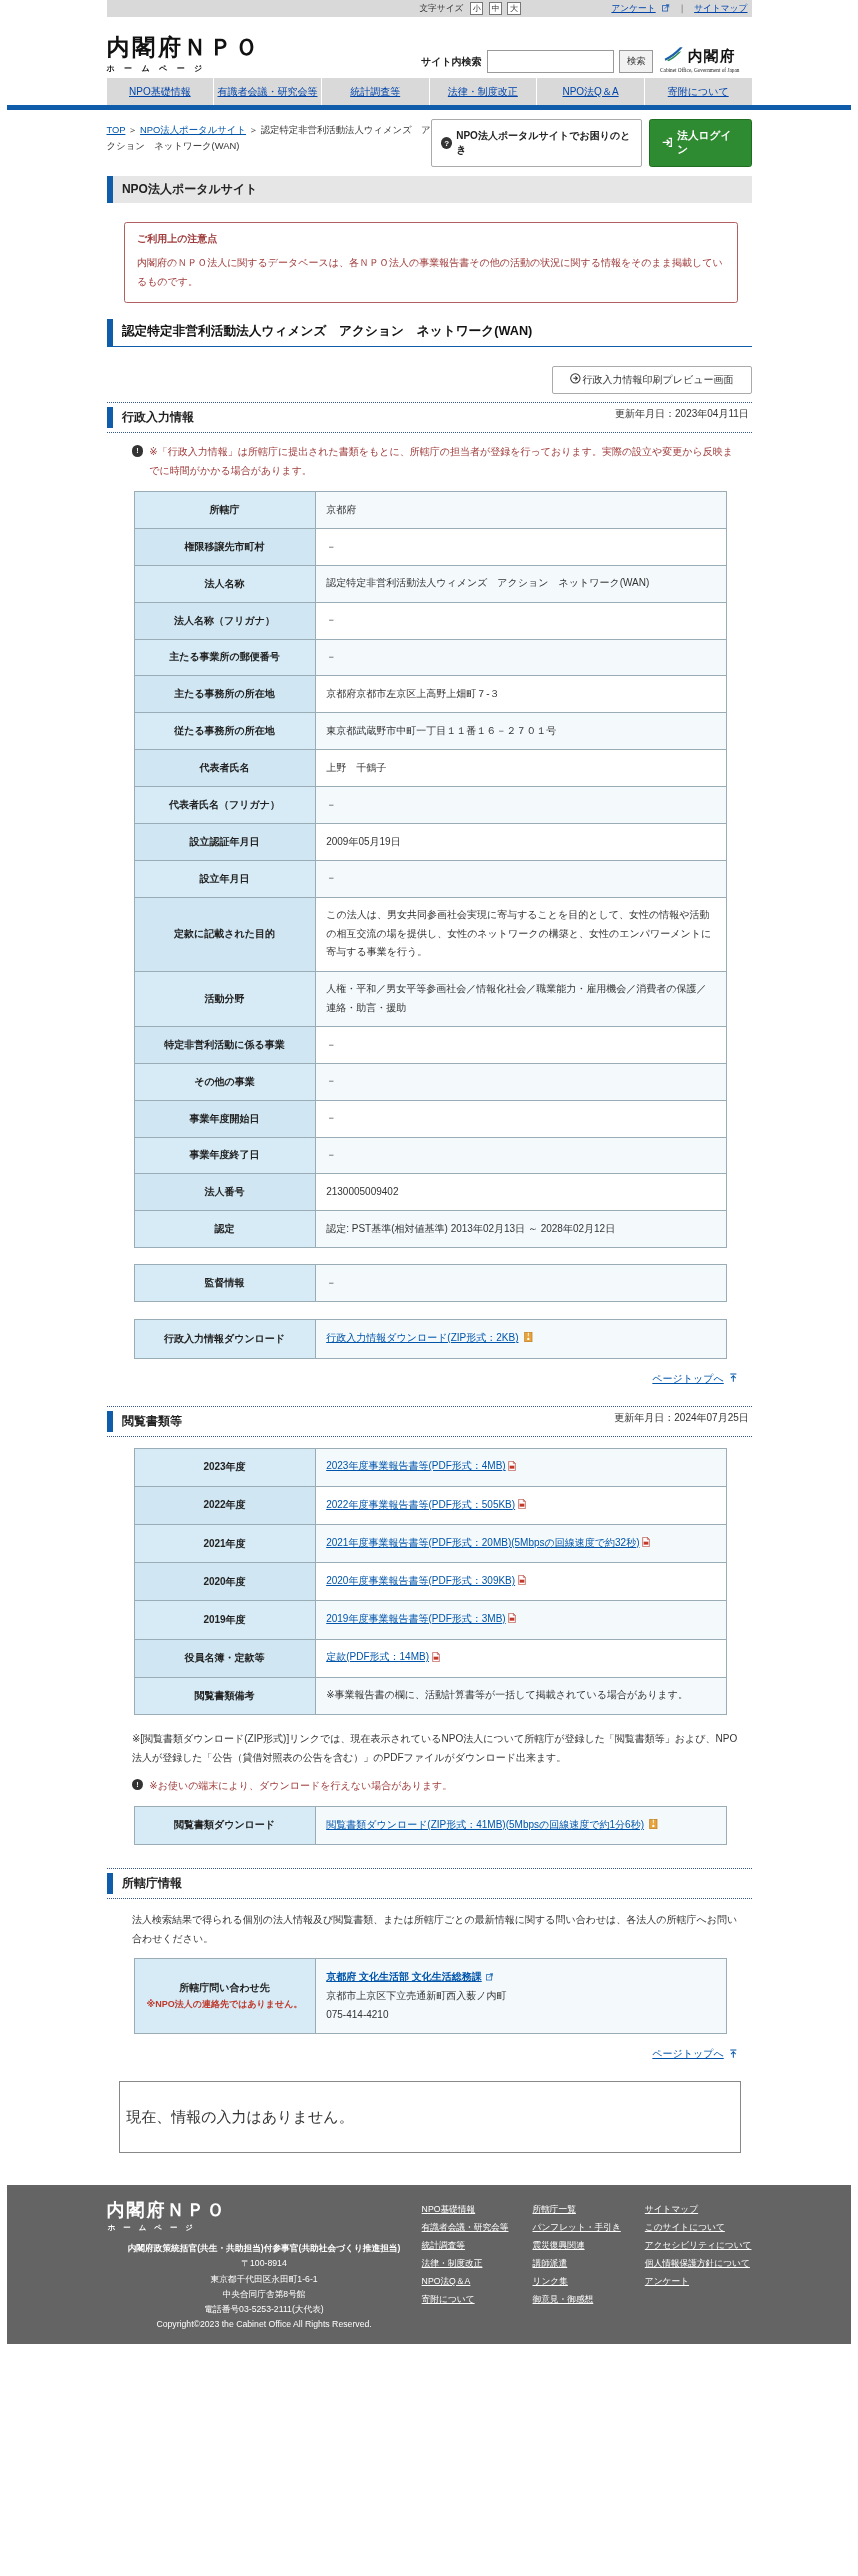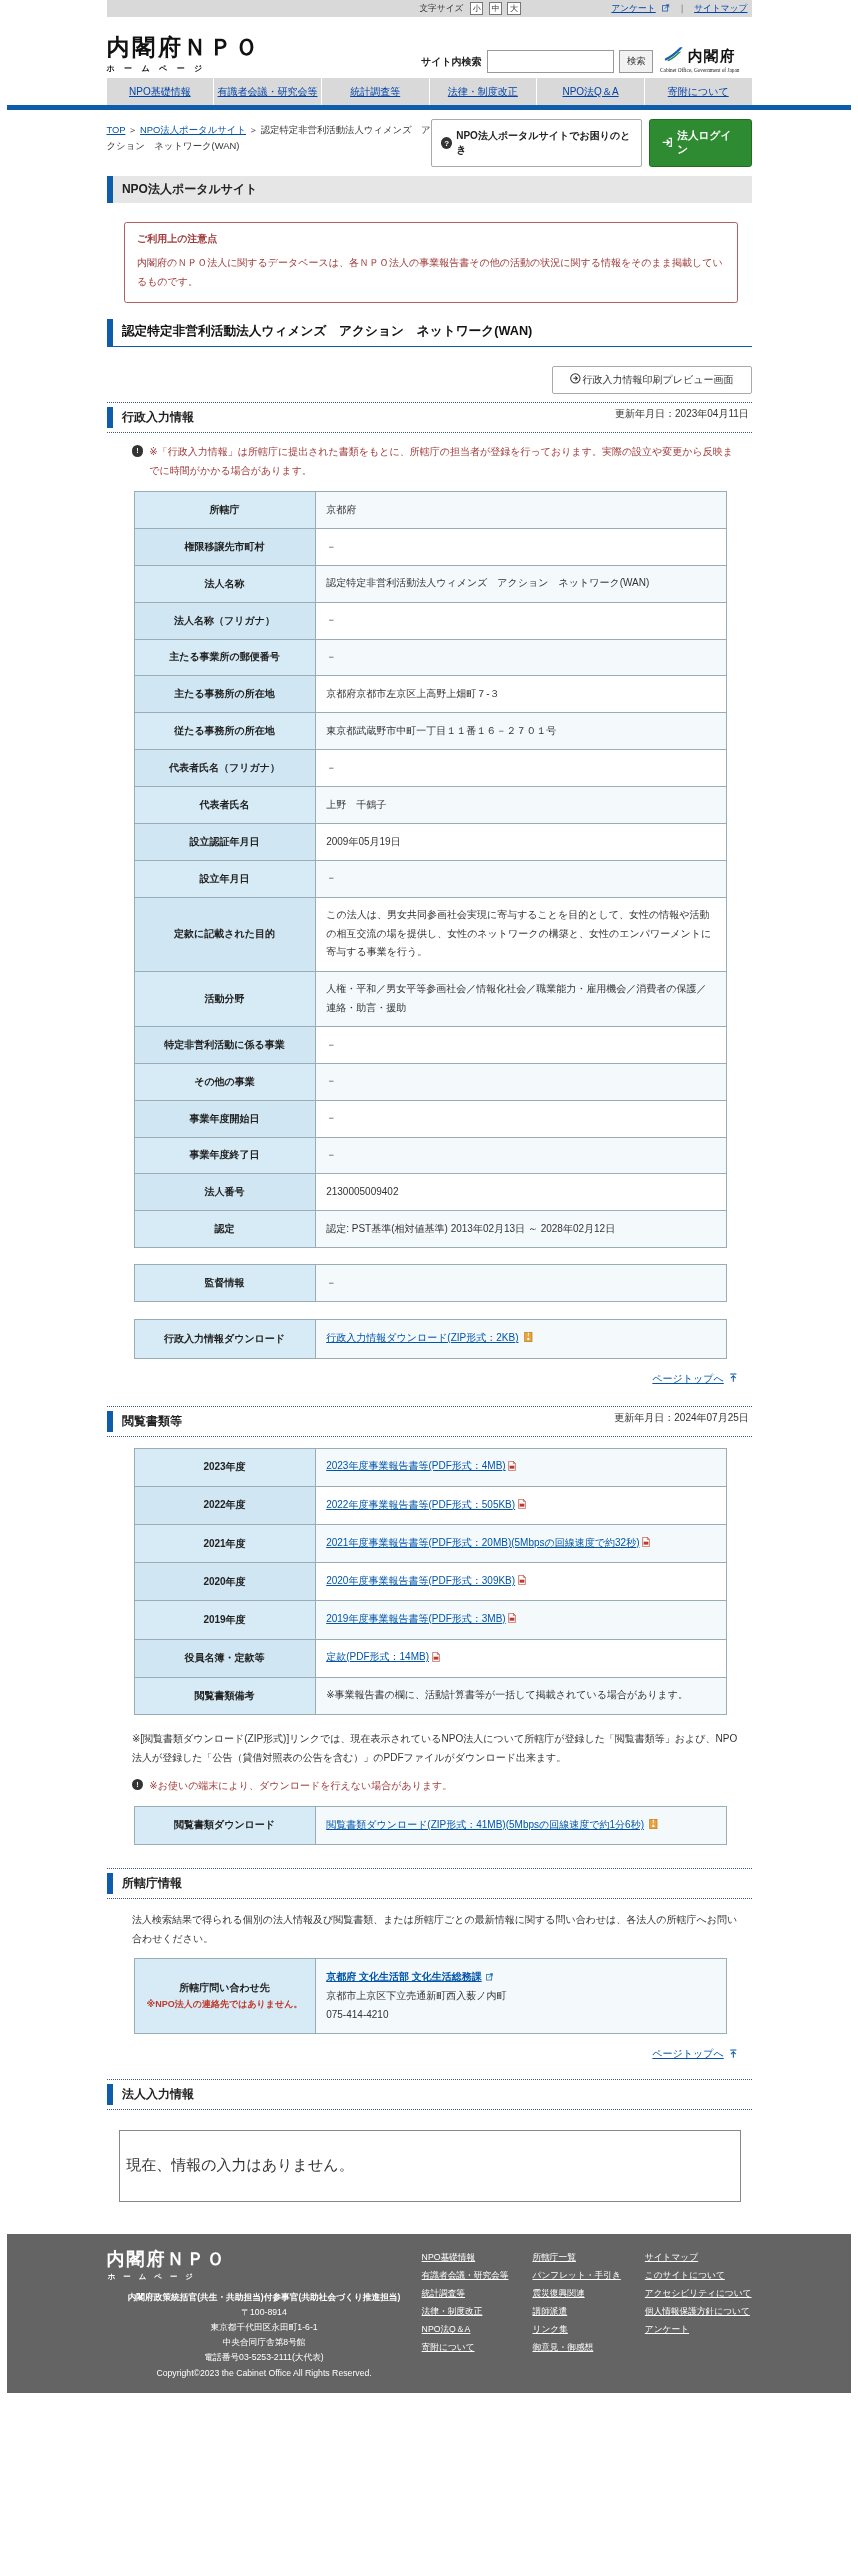--- a/index.html
+++ b/index.html
@@ -242,26 +242,26 @@
             </tr>
         <tr>
               <th>主たる事務所の所在地</th>
               <td>京都府京都市左京区上高野上畑町７-３</td>
             </tr>
         <tr>
               <th>従たる事務所の所在地</th>
               <td>東京都武蔵野市中町一丁目１１番１６－２７０１号</td>
             </tr>
         <tr>
-              <th>代表者氏名（フリガナ）</th>
-              <td>－</td>
-            </tr>
-        <tr>
               <th>代表者氏名</th>
               <td>上野　千鶴子</td>
+            </tr>
+        <tr>
+              <th>代表者氏名（フリガナ）</th>
+              <td>－</td>
             </tr>
         <tr>
               <th>設立認証年月日</th>
               <td>2009年05月19日</td>
             </tr>
         <tr>
               <th>設立年月日</th>
               <td>－</td>
             </tr>
         <tr>
@@ -457,23 +457,20 @@
     </div>
 
     <div class="pagetop-row">
       <a><span>ページトップへ</span></a>
       <span class="pt-ic"><svg width="8.7" height="9.4" viewBox="0 0 13 14">
             <path d="M2 1.5 h9" stroke="#0f5cab" stroke-width="1.6"></path>
             <path d="M6.5 13 V4 M3 7.5 L6.5 4 L10 7.5" stroke="#0f5cab" stroke-width="1.6" fill="none"></path>
           </svg></span>
     </div>
 
-    <div class="dotted-heading" style="margin-top:17.4px;">
-      <div class="dh-left">法人入力情報</div>
-    </div>
 
     <div class="empty-box">現在、情報の入力はありません。</div>
   </div>
 
   <div class="footer">
     <div class="container footer-inner">
       <div class="f-left">
         <div>
           <div class="f-logo1">内閣府ＮＰＯ</div>
           <div class="f-logo2">ホームページ</div>

